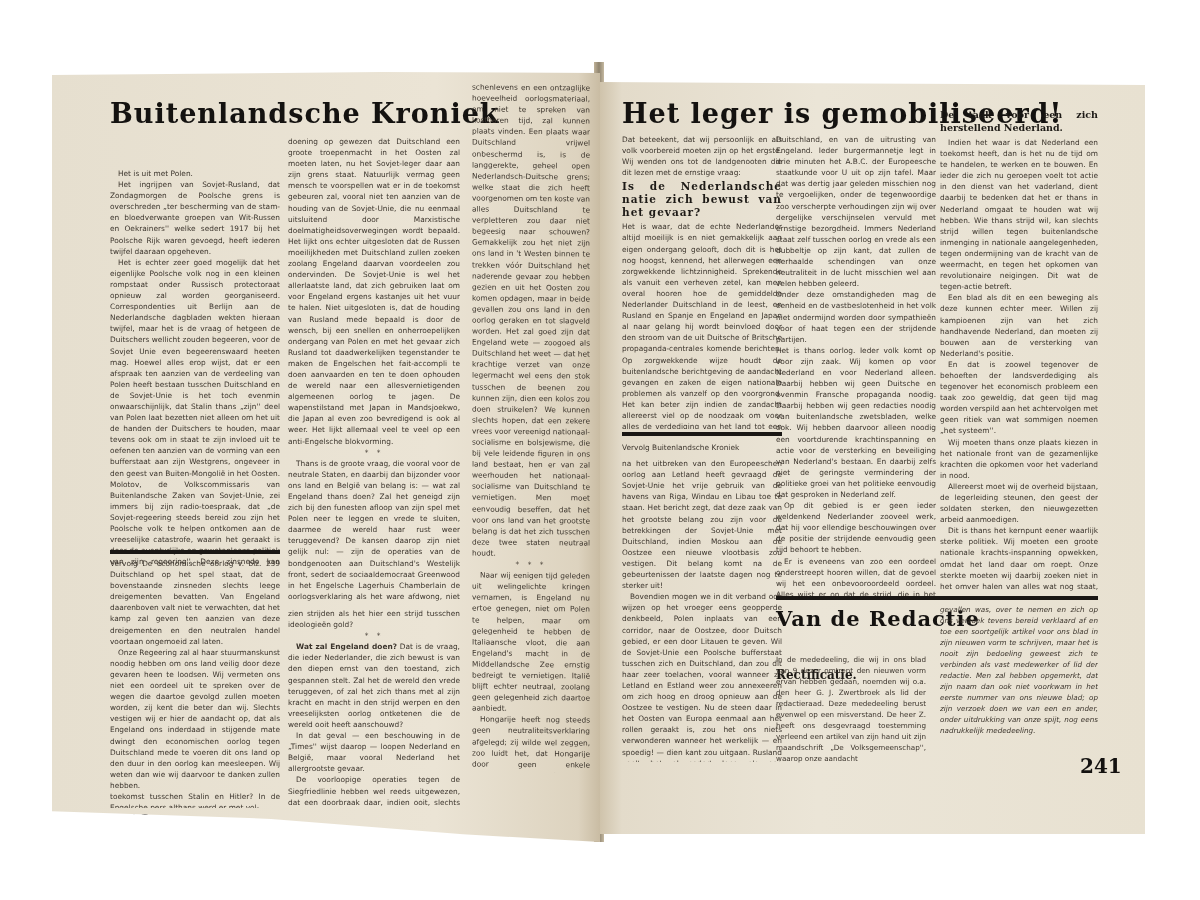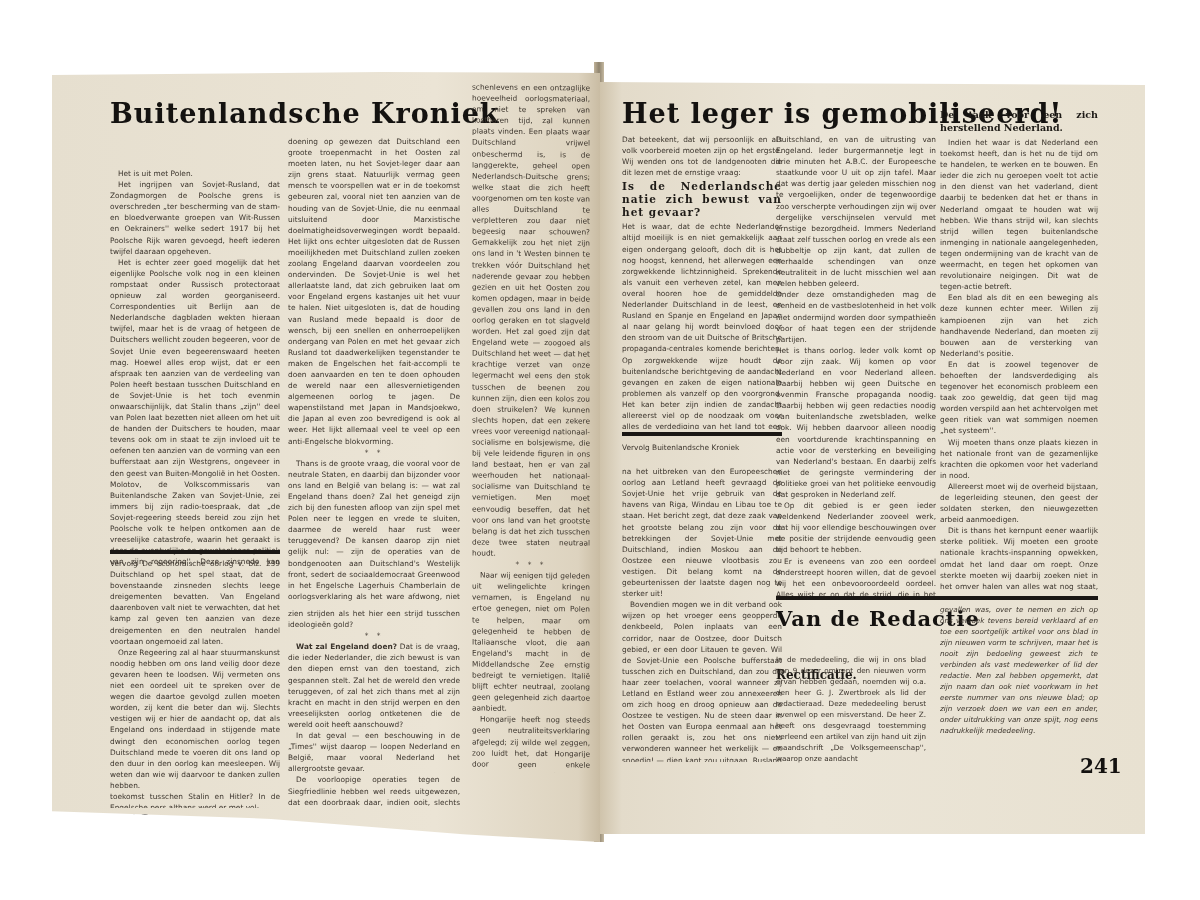--- a/index.html
+++ b/index.html
@@ -78,21 +78,21 @@
     <div class="col" style="left:22px;top:52px;width:160px;height:295px;overflow:hidden;">
       <p class="noind">Dat beteekent, dat wij persoonlijk en als volk voorbereid moeten zijn op het ergste. Wij wenden ons tot de landgenooten die dit lezen met de ernstige vraag:</p>
       <div class="sub" style="font-size:10.5px;line-height:13px;letter-spacing:1px;margin:2px 0;">Is de Nederlandsche natie zich bewust van het gevaar?</div>
       <p class="noind">Het is waar, dat de echte Nederlander altijd moeilijk is en niet gemakkelijk aan eigen ondergang gelooft, doch dit is het nog hoogst, kennend, het allerwegen een zorgwekkende lichtzinnigheid. Sprekende als vanuit een verheven zetel, kan men overal hooren hoe de gemiddelde Nederlander Duitschland in de leest, en Rusland en Spanje en Engeland en Japan al naar gelang hij wordt beinvloed door den stroom van de uit Duitsche of Britsche propaganda-centrales komende berichten. Op zorgwekkende wijze houdt de buitenlandsche berichtgeving de aandacht gevangen en zaken de eigen nationale problemen als vanzelf op den voorgrond. Het kan beter zijn indien de zandacht allereerst viel op de noodzaak om voor alles de verdediging van het land tot een goed einde te brengen, zou het land zou.Beter zijn, wanneer ieder voor de bescherming tegen luchtaanvallen deed, wat er gedaan worden moet volgens de gegeven regels, waarvan massa's landgenooten als niets aantrekken. Men zou beter zijn, wanneer iedere gewone Nederlander eerst zich ervan bewust, dat de handhaving der neutraliteit zeer moeilijk is voor ons land en voor onze regeering?</p>
 
     </div>
 
     <div class="rule" style="left:22px;top:350px;width:160px;"></div>
 
     <div class="col" style="left:22px;top:360px;width:160px;height:320px;overflow:hidden;">
-      <p class="noind" style="margin-bottom:13px;">Vervolg Buitenlandsche Kroniek</p>
+      <p class="noind" style="margin-bottom:5px;">Vervolg Buitenlandsche Kroniek</p>
       <p class="noind">na het uitbreken van den Europeeschen oorlog aan Letland heeft gevraagd de Sovjet-Unie het vrije gebruik van de havens van Riga, Windau en Libau toe te staan. Het bericht zegt, dat deze zaak van het grootste belang zou zijn voor de betrekkingen der Sovjet-Unie met Duitschland, indien Moskou aan de Oostzee een nieuwe vlootbasis zou vestigen. Dit belang komt na de gebeurtenissen der laatste dagen nog te sterker uit!</p>
       <p>Bovendien mogen we in dit verband ook wijzen op het vroeger eens geopperde denkbeeld, Polen inplaats van een corridor, naar de Oostzee, door Duitsch gebied, er een door Litauen te geven. Wil de Sovjet-Unie een Poolsche bufferstaat tusschen zich en Duitschland, dan zou dit haar zeer toelachen, vooral wanneer zij Letland en Estland weer zou annexeeren om zich hoog en droog opnieuw aan de Oostzee te vestigen. Nu de steen daar in het Oosten van Europa eenmaal aan het rollen geraakt is, zou het ons niets verwonderen wanneer het werkelijk — en spoedig! — dien kant zou uitgaan. Rusland voelt het al sedert lang als een onbehagelijkheid dat zijn weg van Leningrad naar de Oostzee, door de Finsche Golf, door de Finsche en Estlandsche havens Helsingfors en Reval worden beheerscht.</p>
 
     </div>
 
     <div class="col" style="left:176px;top:52px;width:160px;height:462px;overflow:hidden;">
       <p class="noind">Duitschland, en van de uitrusting van Engeland. Ieder burgermannetje legt in drie minuten het A.B.C. der Europeesche staatkunde voor U uit op zijn tafel. Maar dat was dertig jaar geleden misschien nog te vergoelijken, onder de tegenwoordige zoo verscherpte verhoudingen zijn wij over dergelijke verschijnselen vervuld met ernstige bezorgdheid. Immers Nederland staat zelf tusschen oorlog en vrede als een dubbeltje op zijn kant, dat zullen de herhaalde schendingen van onze neutraliteit in de lucht misschien wel aan velen hebben geleerd.</p>
       <p class="noind">Onder deze omstandigheden mag de eenheid en de vastbeslotenheid in het volk niet ondermijnd worden door sympathieën voor of haat tegen een der strijdende partijen.</p>
       <p class="noind">Het is thans oorlog. Ieder volk komt op voor zijn zaak. Wij komen op voor Nederland en voor Nederland alleen. Daarbij hebben wij geen Duitsche en evenmin Fransche propaganda noodig. Daarbij hebben wij geen redacties noodig van buitenlandsche zwetsbladen, welke ook. Wij hebben daarvoor alleen noodig een voortdurende krachtinspanning en actie voor de versterking en beveiliging van Nederland's bestaan. En daarbij zelfs niet de geringste vermindering der politieke groei van het politieke eenvoudig dat gesproken in Nederland zelf.</p>
       <p>Op dit gebied is er geen ieder weldenkend Nederlander zooveel werk, dat hij voor ellendige beschouwingen over de positie der strijdende eenvoudig geen tijd behoort te hebben.</p>

